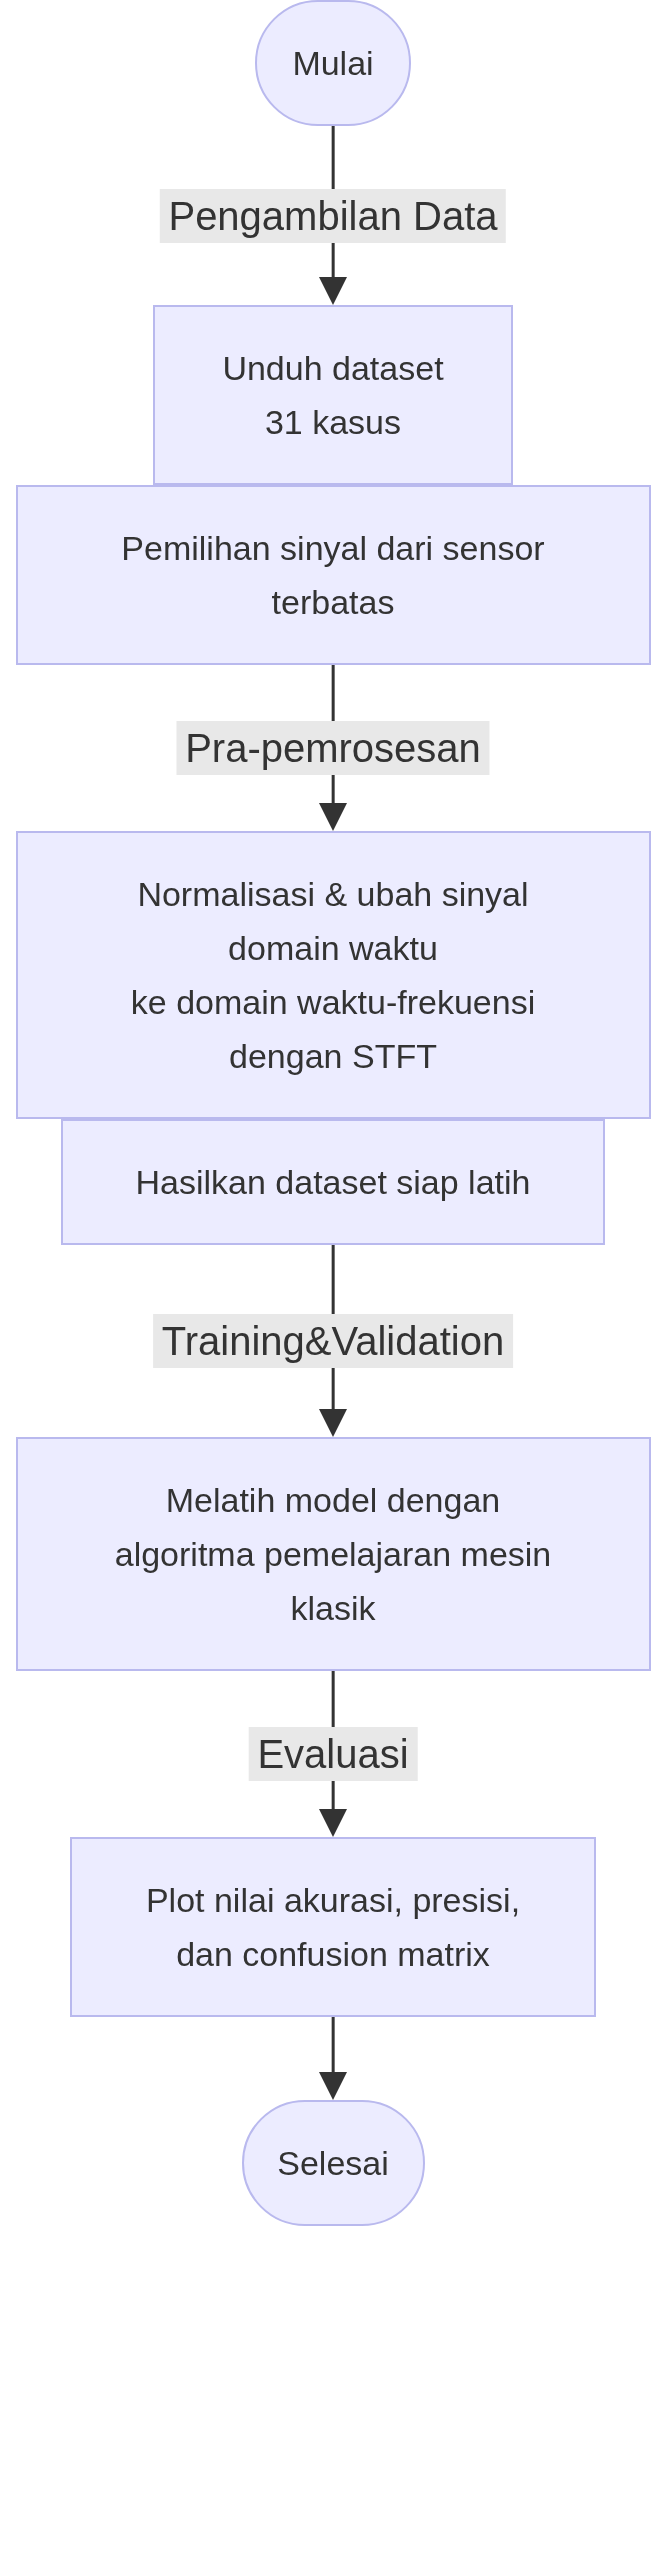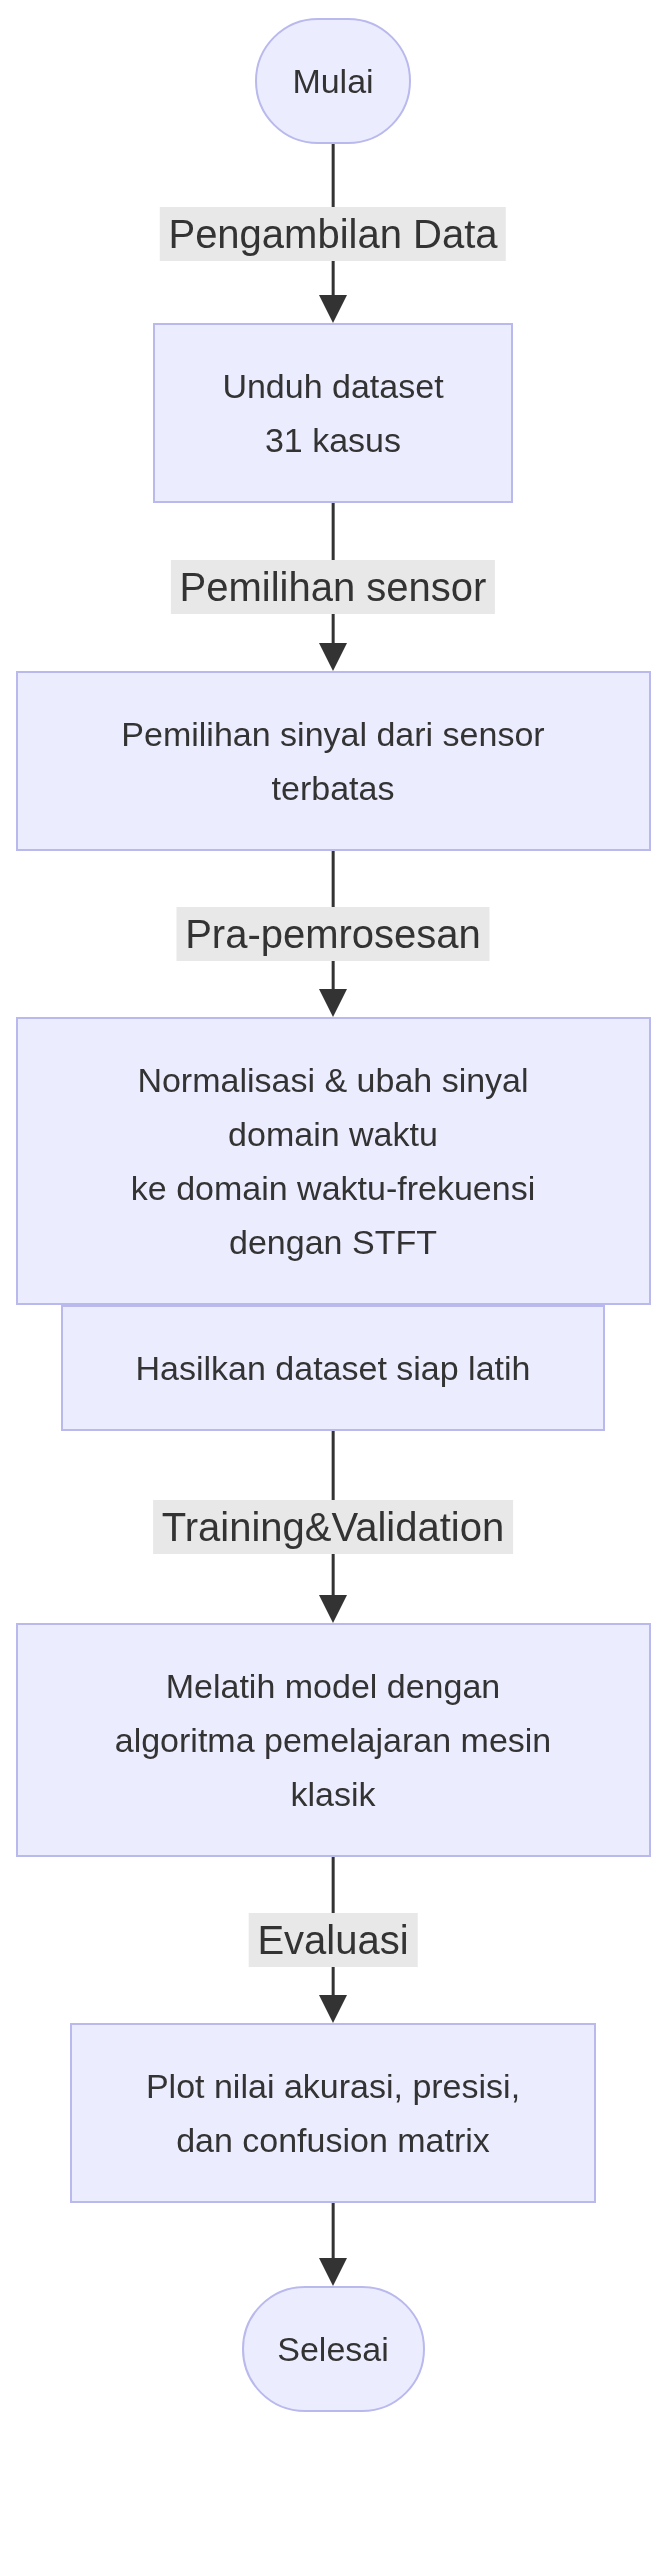--- a/index.html
+++ b/index.html
@@ -5,21 +5,20 @@
   * { margin: 0; padding: 0; box-sizing: border-box; }
   html, body { background: #ffffff; }
   body {
     width: 666px; height: 2576px;
     font-family: "Liberation Sans", "DejaVu Sans", sans-serif;
     color: var(--text-color, #333333);
     overflow: hidden;
   }
   .flowchart {
     width: 666px;
-    padding-top: 18px;
     display: flex;
     flex-direction: column;
     align-items: center;
   }
   .node {
     background: var(--node-fill, #ECECFF);
     border: 2.7px solid var(--node-border, #B9B9EE);
     font-size: 34px;
     line-height: 54px;
     text-align: center;
@@ -91,25 +90,20 @@
     <div class="edge-line"></div>
     <div class="arrowhead"></div>
     <div class="edge-label">Pengambilan Data</div>
   </div>
 
   <div class="node n-unduh">
     <span class="node-label">Unduh dataset
 31 kasus</span>
   </div>
 
-  <div class="edge" style="height:168px">
-    <div class="edge-line"></div>
-    <div class="arrowhead"></div>
-    <div class="edge-label">Pemilihan sensor</div>
-  </div>
 
   <div class="node n-pemilihan">
     <span class="node-label">Pemilihan sinyal dari sensor
 terbatas</span>
   </div>
 
   <div class="edge" style="height:166px">
     <div class="edge-line"></div>
     <div class="arrowhead"></div>
     <div class="edge-label">Pra-pemrosesan</div>

